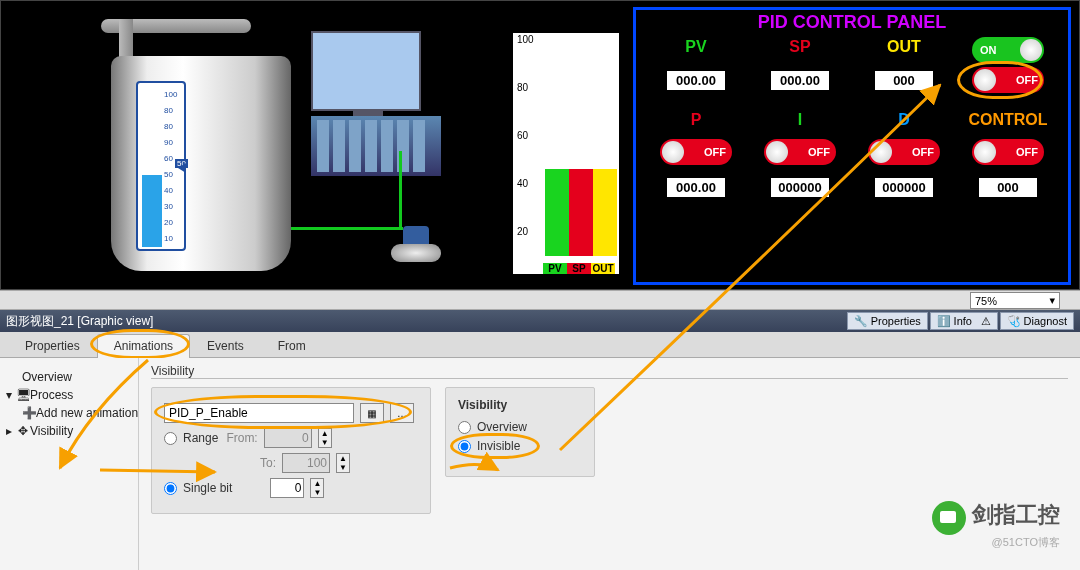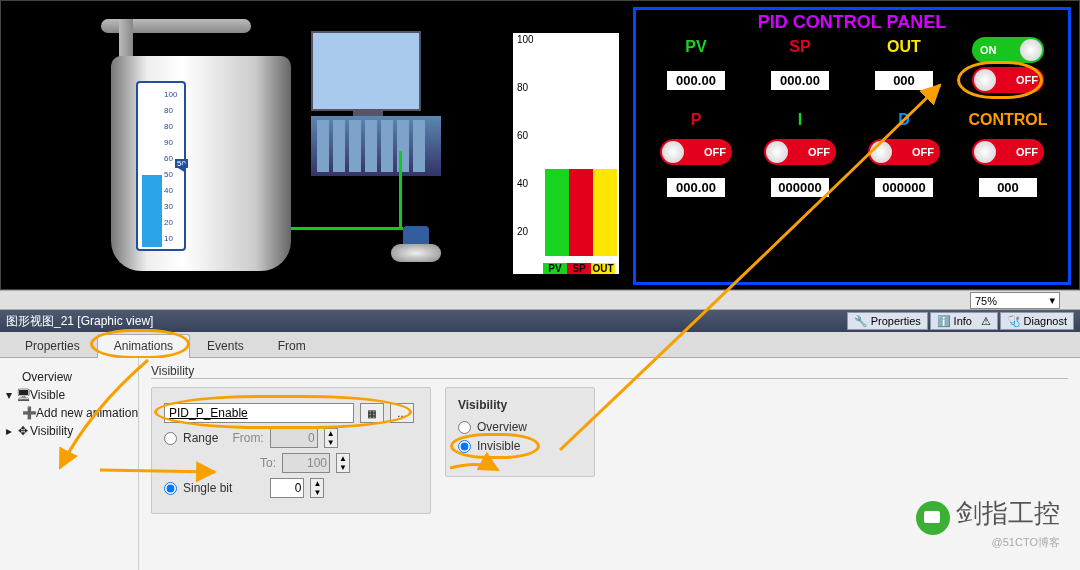--- a/index.html
+++ b/index.html
@@ -79,33 +79,33 @@
   .tree .caret{display:inline-block;width:10px;}
   .tree .ico{display:inline-block;width:14px;text-align:center;}
 
   .form-area{flex:1;padding:6px 12px;}
   .section-title{font-size:12px;border-bottom:1px solid #bbb;margin-bottom:8px;color:#333;}
   .groups{display:flex;gap:14px;}
   .grp-box{background:#e6e6e6;border:1px solid #c8c8c8;border-radius:2px;padding:10px 12px;}
   .grp-box legend,.grp-box .legend{font-size:12px;font-weight:bold;color:#333;margin-bottom:8px;display:block;}
   .grp-box label{font-size:12px;color:#333;}
   .grp-box .row{display:flex;align-items:center;gap:6px;margin:5px 0;}
-  .tag-in{width:190px;height:20px;border:1px solid #888;background:#fff;font-size:12px;padding:0 4px;text-decoration:underline;}
+  .tag-in{width:190px;height:20px;border:1px solid #888;background:#fff;font-size:12px;padding:0 4px;}
   .tag-btn{width:24px;height:20px;border:1px solid #888;background:#eee;font-size:10px;cursor:pointer;}
   .num-in{width:48px;height:20px;border:1px solid #888;background:#fff;font-size:12px;text-align:right;padding:0 2px;}
   .num-in.dis{background:#ddd;color:#888;}
   .spin{width:14px;height:20px;border:1px solid #888;background:#eee;font-size:8px;display:flex;flex-direction:column;cursor:pointer;}
   .spin div{flex:1;text-align:center;line-height:9px;}
   input[type=radio]{cursor:pointer;}
 
   
   svg.annot{position:absolute;top:0;left:0;width:1080px;height:570px;pointer-events:none;}
 
   .watermark{position:absolute;right:20px;bottom:20px;text-align:right;color:#888;}
-  .watermark .big{font-size:26px;font-weight:normal;color:#555;font-family:"Microsoft YaHei",sans-serif;}
+  .watermark .big{font-size:22px;font-weight:bold;color:#555;font-family:"Microsoft YaHei",sans-serif;}
   .watermark .small{font-size:11px;color:#aaa;}
   .wm-ico{display:inline-block;width:34px;height:34px;border-radius:50%;background:#3cb034;vertical-align:middle;margin-right:6px;position:relative;}
   .wm-ico::after{content:"";position:absolute;left:8px;top:10px;width:16px;height:12px;border-radius:2px;background:#fff;}
 </style>
 </head>
 <body>
 
 <div class="hmi">
   <div class="pipe-h"></div>
   <div class="pipe-v"></div>
@@ -270,40 +270,40 @@
     <span>Animations</span>
     <div class="ring" style="left:-8px;top:-6px;width:100px;height:30px"></div>
   </div>
   <div class="tab">Events</div>
   <div class="tab">From</div>
 </div>
 
 <div class="inspector">
   <div class="tree">
     <div class="grp item">Overview</div>
-    <div class="grp"><span class="caret">▾</span><span class="ico">🖥</span><span>Visible</span></div>
+    <div class="grp"><span class="caret">▾</span><span class="ico">🖥</span><span>Process</span></div>
     <div class="item"><span class="ico">➕</span><span>Add new animation</span></div>
     <div class="grp"><span class="caret">▸</span><span class="ico">✥</span><span>Visibility</span></div>
   </div>
 
   <div class="form-area">
     <div class="section-title">Visibility</div>
     <div class="groups">
 
       <div class="grp-box" style="width:280px">
         <div class="row" style="position:relative">
           <input class="tag-in" value="PID_P_Enable" style="">
           <button class="tag-btn">▦</button>
           <button class="tag-btn">…</button>
           <div class="ring" style="left:-10px;top:-8px;width:258px;height:34px"></div>
         </div>
         <div class="row">
           <input type="radio" name="mode" style="">
           <label>Range</label>
-          <label style="margin-left:8px;color:#888">From:</label>
+          <label style="margin-left:2px;color:#888">From:</label>
           <input class="num-in dis" value="0" style="">
           <div class="spin">
               <div>▲</div>
               <div>▼</div>
             </div>
         </div>
         <div class="row">
           <span style="width:90px"></span>
           <label style="color:#888">To:</label>
           <input class="num-in dis" value="100" style="">

